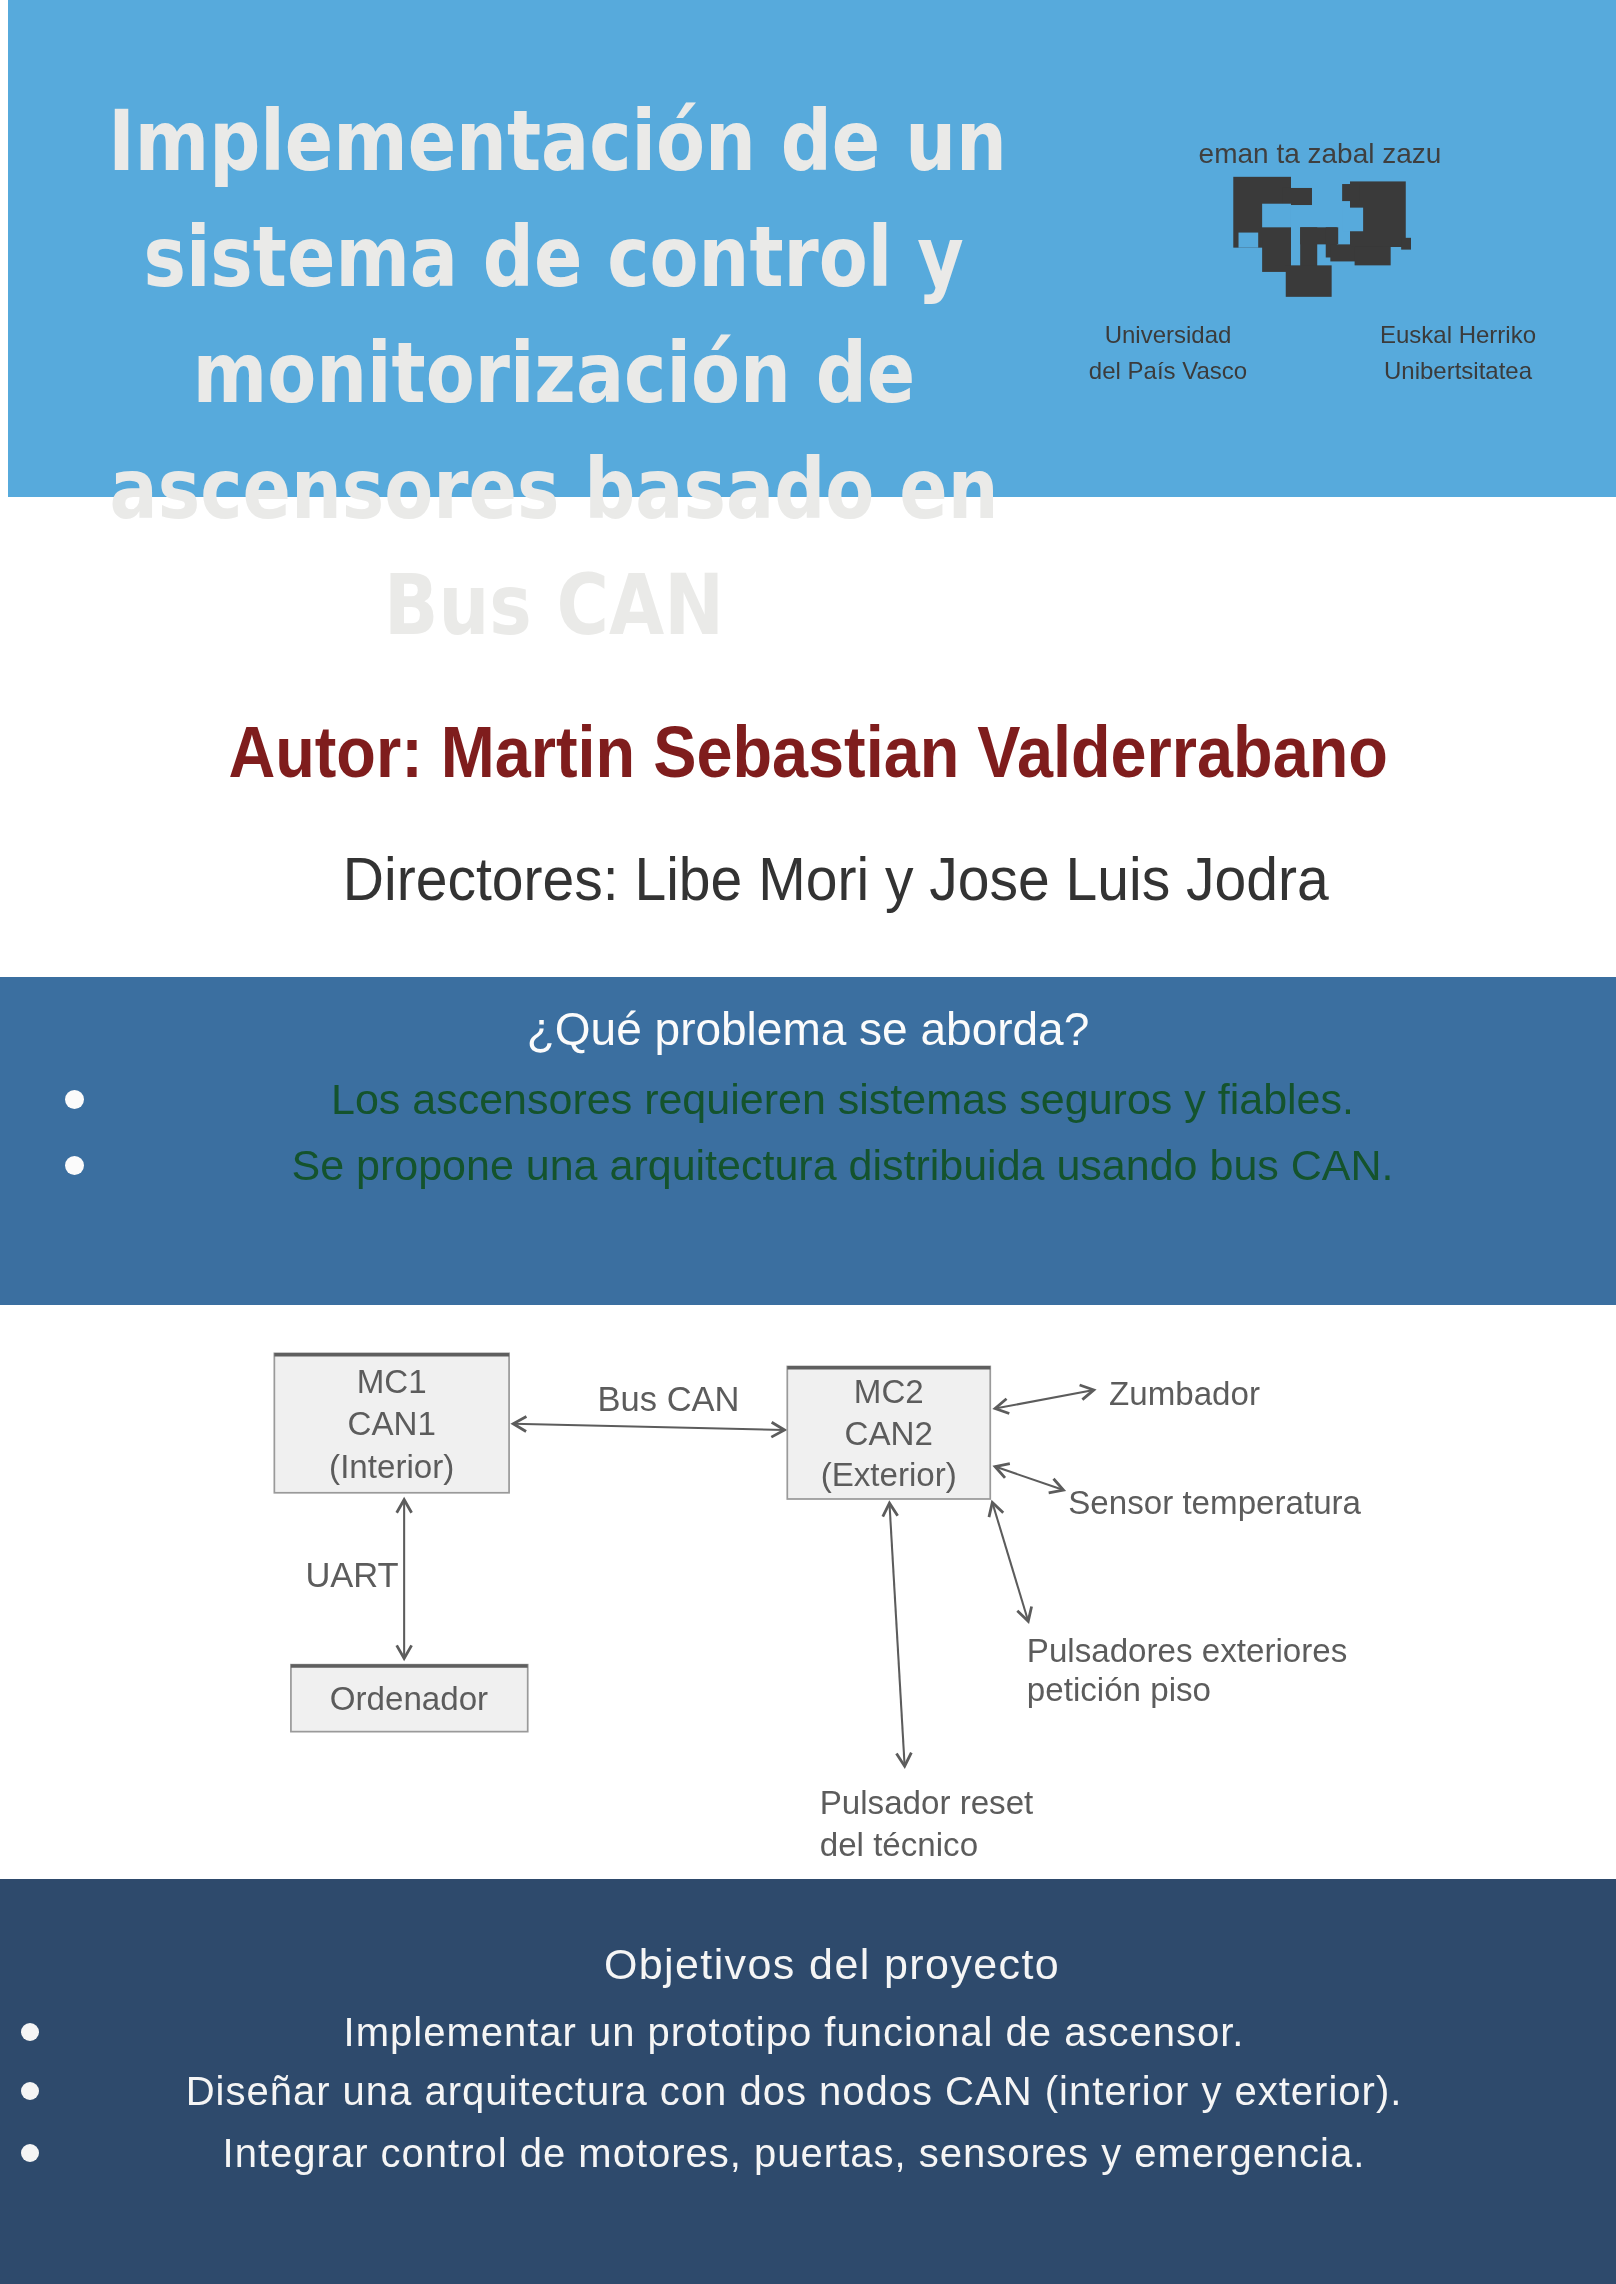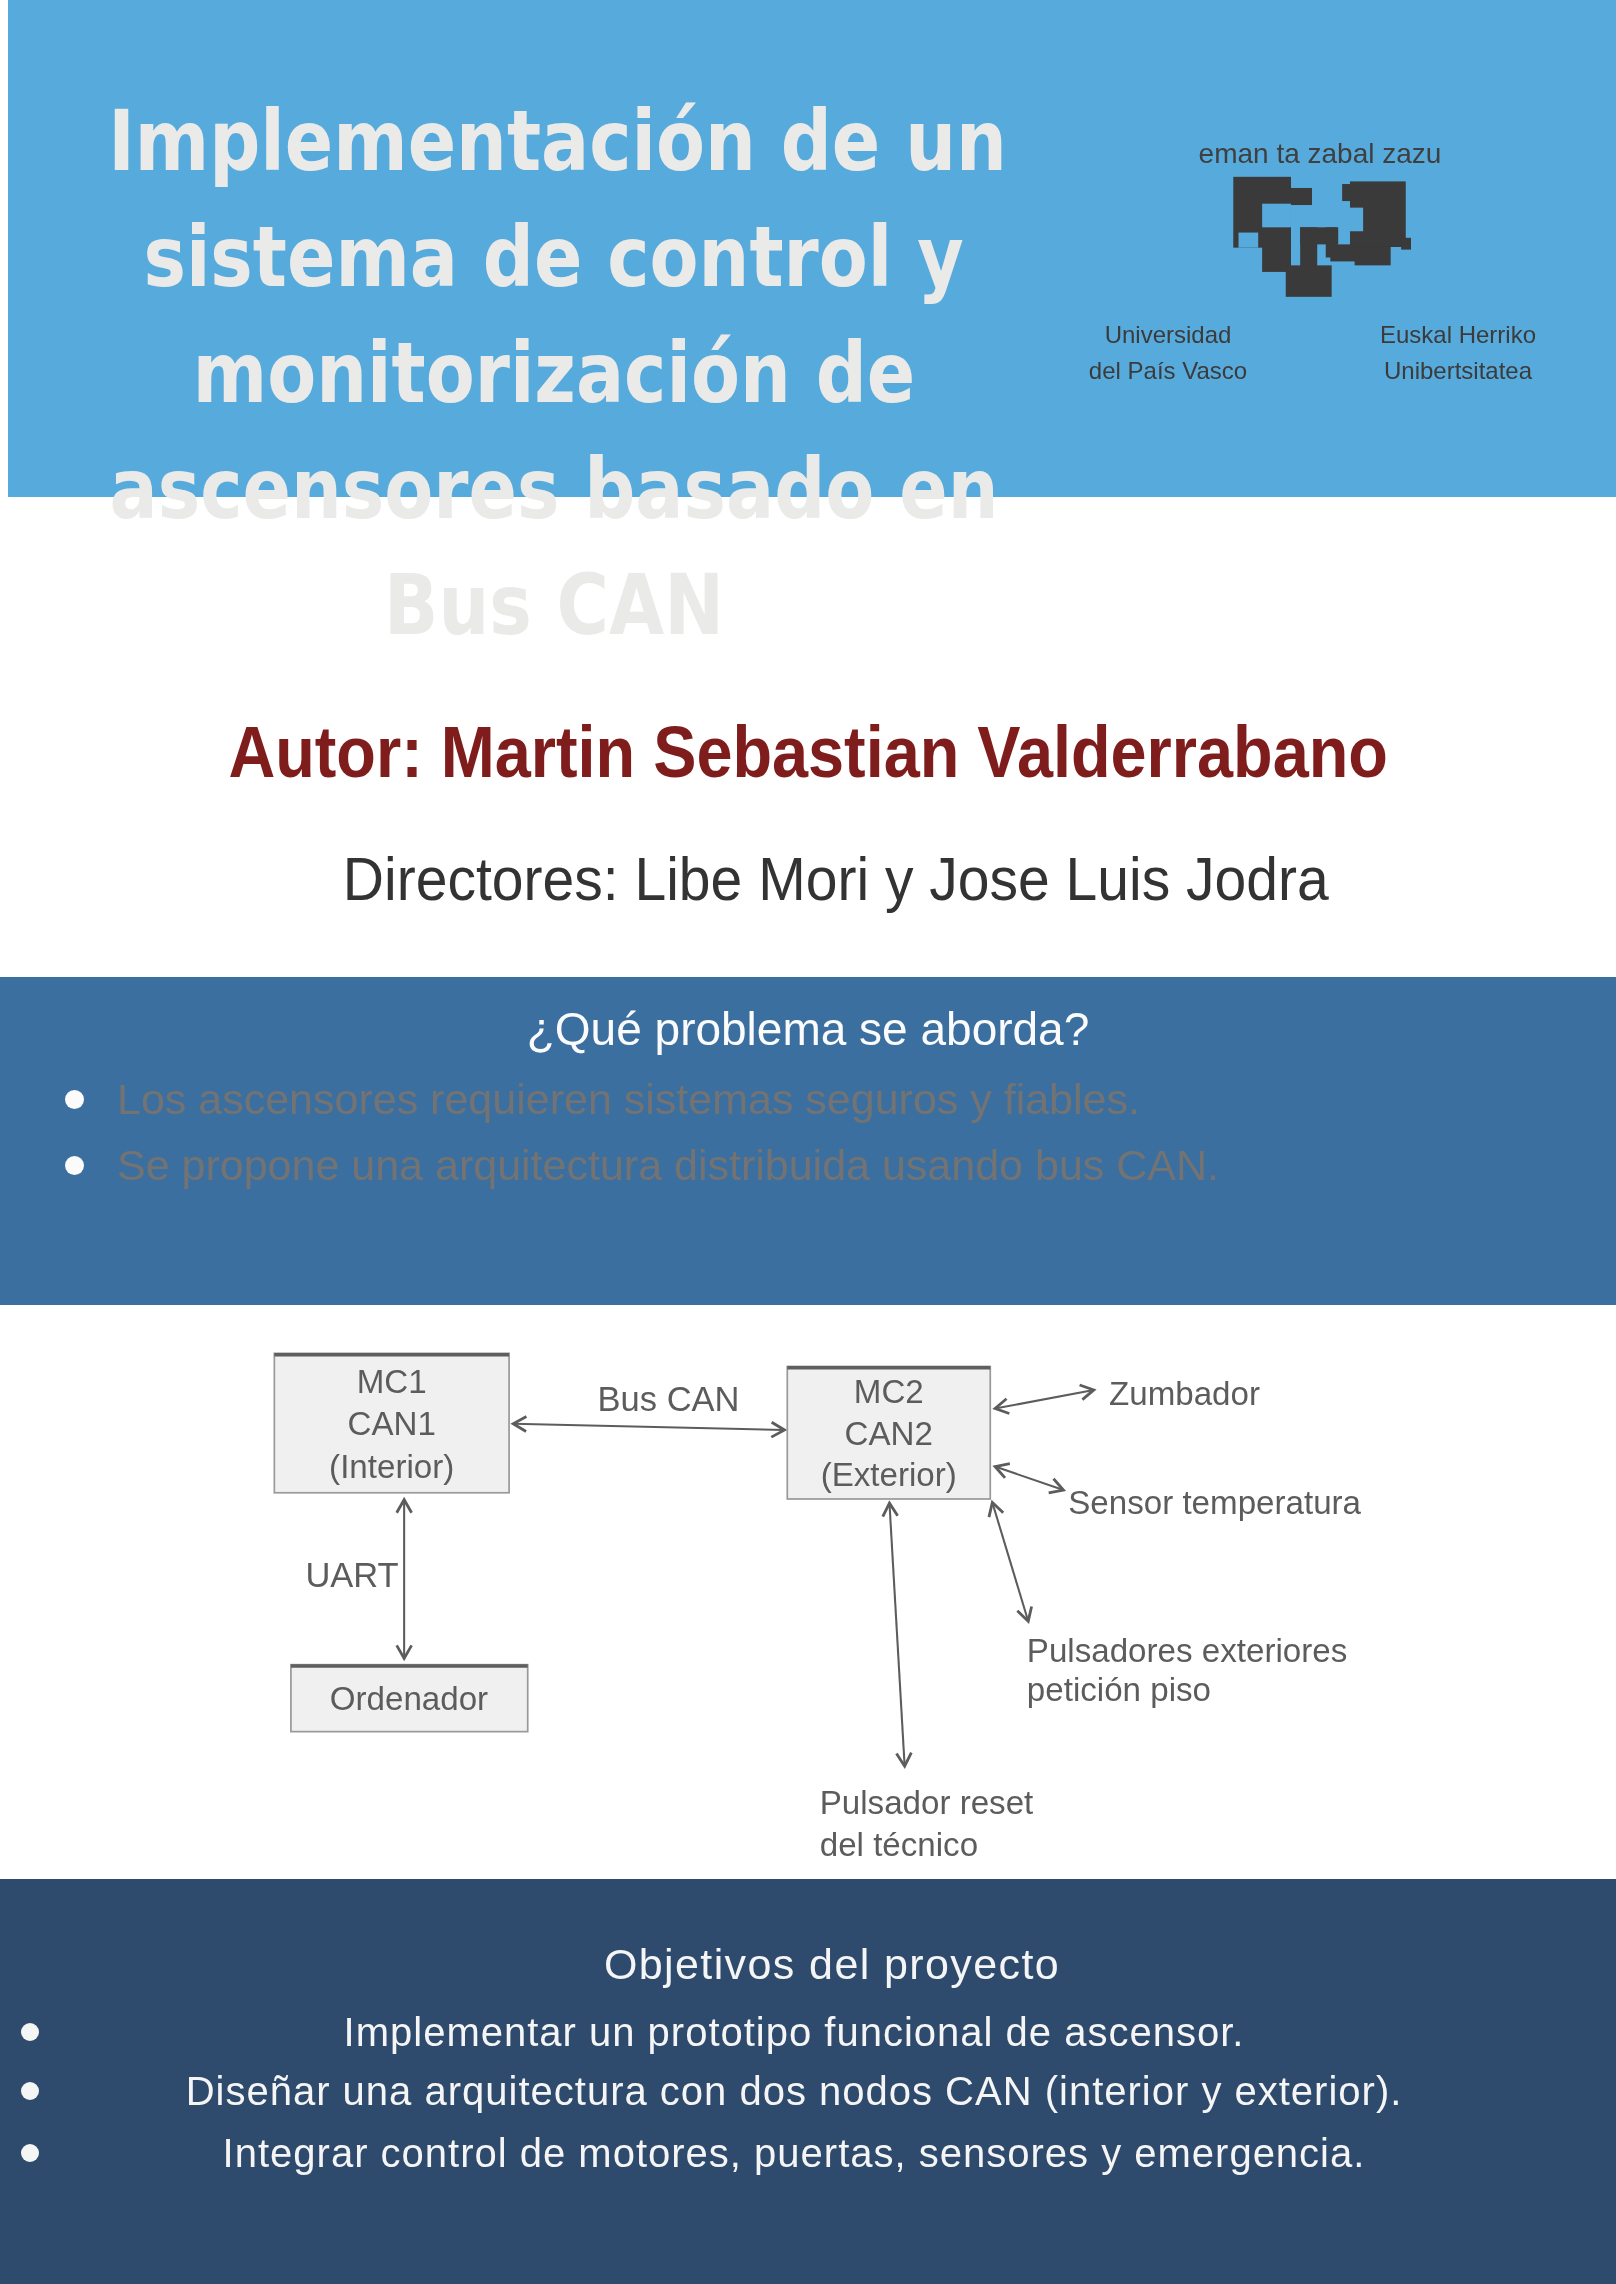--- a/index.html
+++ b/index.html
@@ -30,22 +30,22 @@
     text-align:center;font-weight:normal;font-size:62px;color:#333333;white-space:nowrap;padding-left:28px;}
   .directors-line .sx9{display:inline-block;transform:scaleX(.92);}
   
   .band-problem{position:absolute;left:0;top:977px;width:1616px;height:328px;background:#3B6FA0;}
   .problem-heading{position:absolute;left:0;top:999px;width:1616px;height:61px;line-height:61px;
     text-align:center;font-weight:300;font-size:46px;color:#FBFBFB;}
   .bullet-row{position:absolute;left:0;width:1616px;height:61px;line-height:61px;}
   .bullet-row .dot{position:absolute;top:50%;margin-top:-9.7px;border-radius:50%;background:#FBFBFB;}
   .problem-bullet-1{top:1069px;}
   .problem-bullet-2{top:1135px;}
-  .problem-text{padding-left:117px;padding-right:48px;
-    font-weight:300;font-size:43px;color:#737373;white-space:nowrap;}
+  .problem-text{padding-left:117px;padding-right:48px;text-align:center;
+    font-weight:300;font-size:43px;color:#14532d;white-space:nowrap;}
   
   .band-objectives{position:absolute;left:0;top:1879px;width:1616px;height:405px;background:#2E4A6C;}
   .objectives-heading{position:absolute;left:0;top:1934px;width:1616px;height:61px;line-height:61px;
     text-align:center;font-weight:300;font-size:43px;letter-spacing:1.4px;color:#F5F5F5;padding-left:24px;}
   .objective-bullet-1{top:2002px;}
   .objective-bullet-2{top:2061px;}
   .objective-bullet-3{top:2123px;}
   .objective-text{padding-right:28px;text-align:center;
     font-weight:300;font-size:40px;letter-spacing:1px;color:#F5F5F5;white-space:nowrap;}
   

